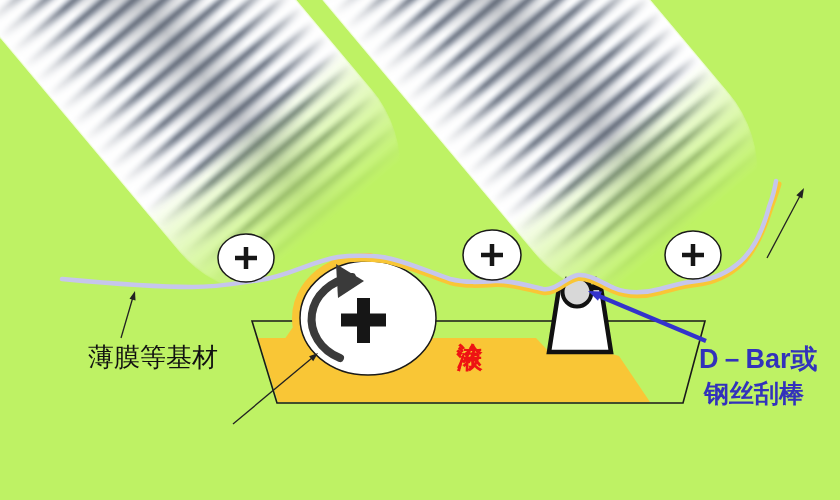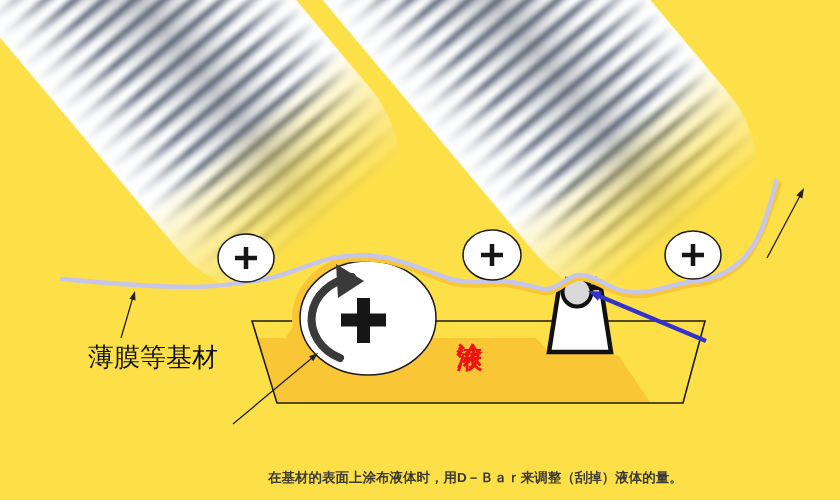--- a/index.html
+++ b/index.html
@@ -1,16 +1,16 @@
 <!DOCTYPE html>
 <html style="--film: #C6C6EC; --coating: #F9C636; --liquidLabel: #EE1313; --dbarLabel: #3232BB; --caption: #3B3B33; --ink: #1A1A1A; --rotation: #3A3A3A; --barFill: #D8D8D8; --arrow: #3333CC;"><head>
 <meta charset="utf-8">
 <style>
   html,body{margin:0;padding:0;background:#fff;}
-  .stage{position:relative;width:840px;height:500px;background:#fde047;overflow:hidden;
+  .stage{position:relative;width:840px;height:500px;background:#bef264;overflow:hidden;
          font-family:"Liberation Sans",sans-serif;}
   
   .rod{position:absolute;border-radius:130px;filter:blur(1.1px);
        background:repeating-linear-gradient(90deg,
          #ffffff 0px,#f4f6f8 2px,#b9bfc9 5px,#6e7684 8px,#99a0ac 11px,
          #e8eaee 15px,#ffffff 19px);
        -webkit-mask-image:linear-gradient(to right,transparent 2%,#000 15%,#000 72%,transparent 92%);
        mask-image:linear-gradient(to right,transparent 2%,#000 15%,#000 72%,transparent 92%);}
   .rod::after{content:"";position:absolute;inset:0;border-radius:inherit;
        background:linear-gradient(180deg,#ffffff 0%,rgba(255,255,255,.55) 10%,
@@ -125,14 +125,15 @@
     </g>
 
     <g>
       <path class="blue-arrow" d="M599 296 L706 341"></path>
       <polygon class="blue-head" points="588,291 598,300.7 602,291.5"></polygon>
     </g>
   </svg>
 
   <div class="lbl substrate-label">薄膜等基材</div>
   <div class="lbl liquid-label">涂液</div>
-  <div class="lbl caption">在基材的表面上涂布液体时，用D－Ｂａｒ来调整（刮掉）液体的量。</div>
+  <div class="lbl dbar-label-1">D－Bar或</div>
+  <div class="lbl dbar-label-2">钢丝刮棒</div>
 </div>
 
 </body></html>

